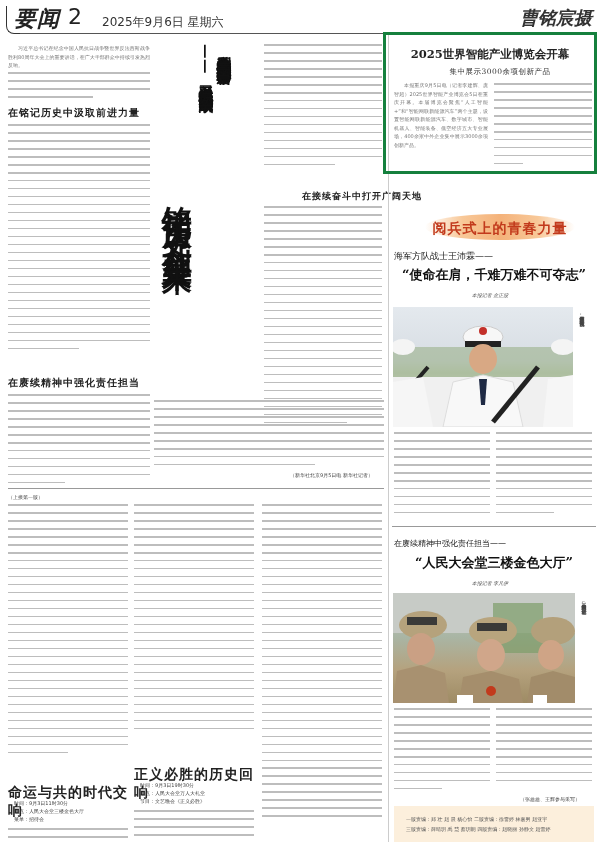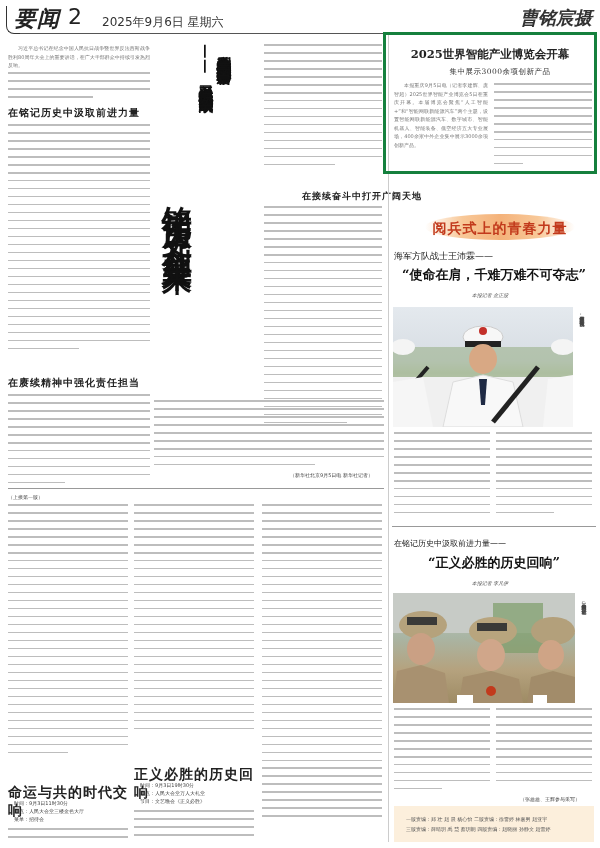--- a/index.html
+++ b/index.html
@@ -386,22 +386,22 @@
     <div></div>
     <div></div>
     <div></div>
     <div></div>
     <div></div>
     <div style="width:60%"></div>
 </div>
 
 <div class="divider-h" style="left:392px;top:526px;width:204px;"></div>
 
-<div class="kicker" style="left:394px;top:538px;font-size:8px;">在铭记历史中汲取前进力量——</div>
-<div class="quote-head" style="left:390px;top:554px;width:208px;font-size:13px;">“正义必胜的历史回响”</div>
+<div class="kicker" style="left:394px;top:538px;font-size:8px;">在赓续精神中强化责任担当——</div>
+<div class="quote-head" style="left:390px;top:554px;width:208px;font-size:13px;">“人民大会堂三楼金色大厅”</div>
 <div class="byline" style="left:390px;top:580px;width:200px;">本报记者 李凡伊</div>
 <div class="photo photo-medic">
   <svg width="182" height="110" viewBox="0 0 182 110">
     <rect x="0" y="0" width="182" height="40" fill="#c7cbc6"></rect>
     <rect x="100" y="10" width="50" height="50" fill="#7e9c6a" opacity="0.7"></rect>
     <ellipse cx="30" cy="32" rx="24" ry="14" fill="#b5a27c"></ellipse>
     <rect x="14" y="24" width="30" height="8" fill="#3a3a38"></rect>
     <ellipse cx="28" cy="56" rx="14" ry="16" fill="#caa084"></ellipse>
     <path d="M0 110 L4 78 L28 72 L52 80 L56 110 Z" fill="#a89170"></path>
     <ellipse cx="100" cy="38" rx="24" ry="14" fill="#b8a57e"></ellipse>

